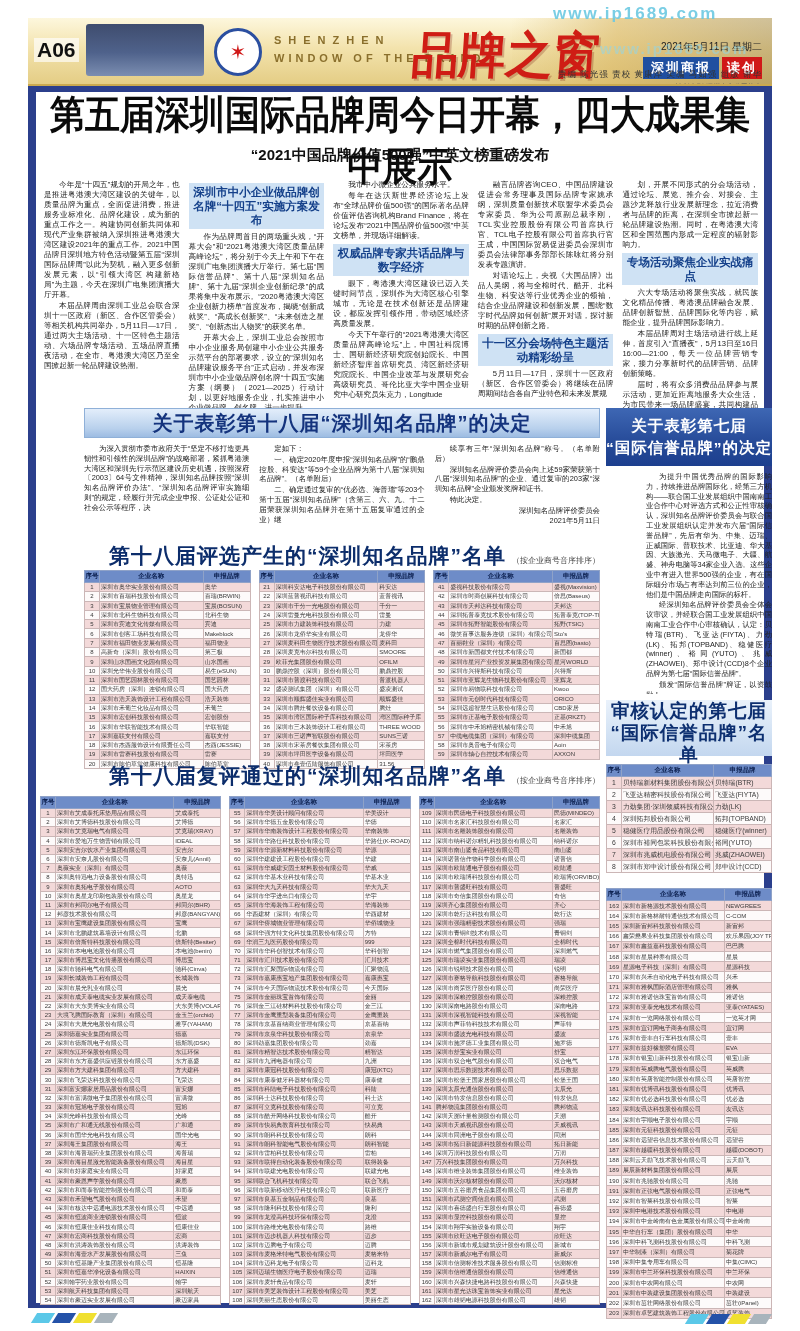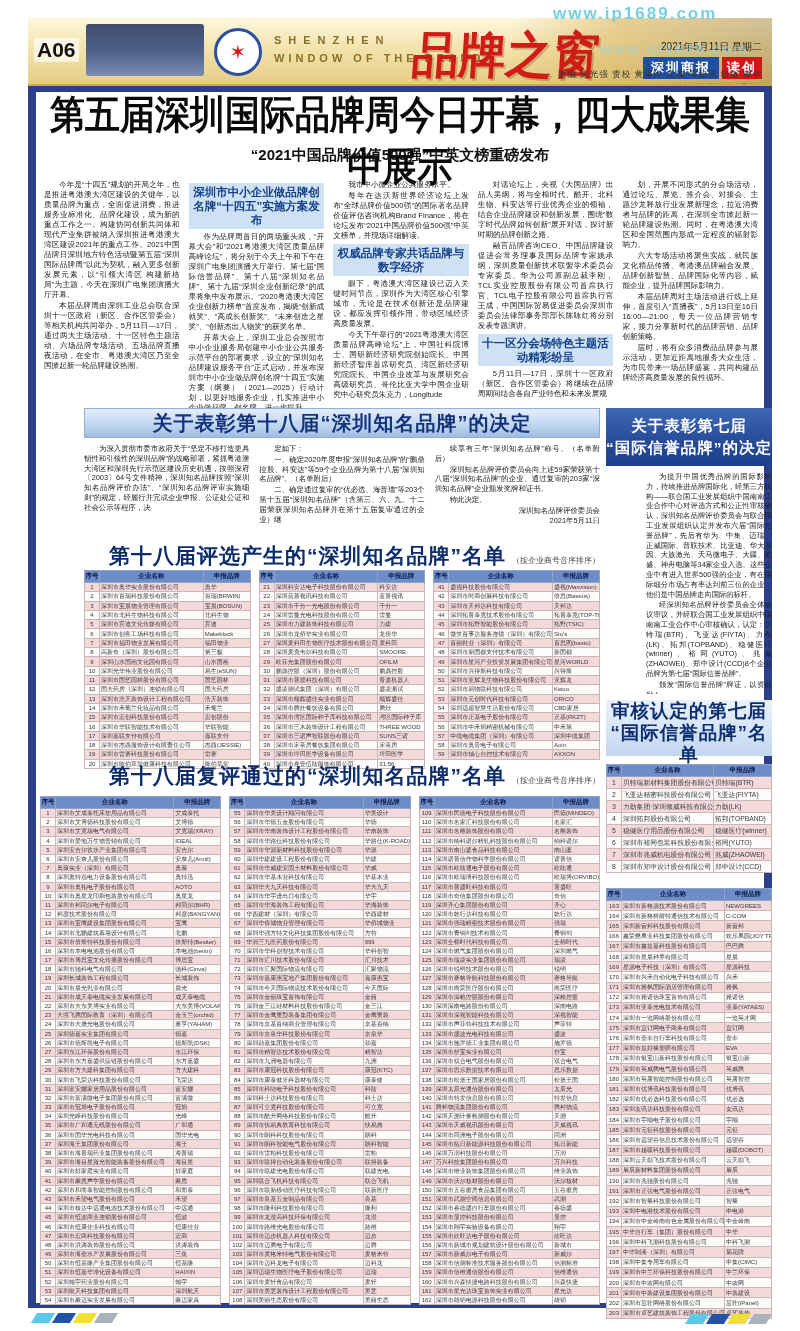--- a/index.html
+++ b/index.html
@@ -154,27 +154,28 @@
         <div class="blk-p">开幕大会上，深圳工业总会按照市中小企业服务局创建中小企业公共服务示范平台的部署要求，设立的“深圳知名品牌建设服务平台”正式启动，并发布深圳市中小企业做品牌创名牌“十四五”实施方案（纲要）（2021—2025）行动计划，以更好地服务企业，扎实推进中小企业做品牌、创名牌，进一步提升</div>
       </div>
     <div class="artcol">
         <div class="blk-p">我市中小微企业公共服务水平。</div>
         <div class="blk-p">每年在达沃斯世界经济论坛上发布“全球品牌价值500强”的国际著名品牌价值评估咨询机构Brand Finance，将在论坛发布“2021中国品牌价值500强”中英文榜单，并现场详细解读。</div>
         <div class="blk-h">权威品牌专家共话品牌与数字经济</div>
         <div class="blk-p">眼下，粤港澳大湾区建设已迈入关键时间节点，深圳作为大湾区核心引擎城市，无论是在技术创新还是品牌建设，都应发挥引领作用，带动区域经济高质量发展。</div>
         <div class="blk-p">今天下午举行的“2021粤港澳大湾区质量品牌高峰论坛”上，中国社科院博士、国研新经济研究院创始院长、中国新经济智库首席研究员、湾区新经济研究院院长、中国企业改革与发展研究会高级研究员、哥伦比亚大学中国企业研究中心研究员朱克力，Longitude</div>
       </div>
     <div class="artcol">
+        <div class="blk-p">融言品牌咨询CEO、中国品牌建设促进会常务理事及国际品牌专家姚承纲，深圳质量创新技术联盟学术委员会专家委员、华为公司原副总裁李刚，TCL实业控股股份有限公司首席执行官、TCL电子控股有限公司首席执行官王成，中国国际贸易促进委员会深圳市委员会法律部事务部部长陈咏红将分别发表专题演讲。</div>
         <div class="blk-p">对话论坛上，央视《大国品牌》出品人吴纲，将与全棉时代、酷开、北科生物、科安达等行业优秀企业的领袖，结合企业品牌建设和创新发展，围绕“数字时代品牌如何创新”展开对话，探讨新时期的品牌创新之路。</div>
-        <div class="blk-p">融言品牌咨询CEO、中国品牌建设促进会常务理事及国际品牌专家姚承纲，深圳质量创新技术联盟学术委员会专家委员、华为公司原副总裁李刚，TCL实业控股股份有限公司首席执行官、TCL电子控股有限公司首席执行官王成，中国国际贸易促进委员会深圳市委员会法律部事务部部长陈咏红将分别发表专题演讲。</div>
         <div class="blk-h">十一区分会场特色主题活动精彩纷呈</div>
         <div class="blk-p">5月11日—17日，深圳十一区政府（新区、合作区管委会）将继续在品牌周期间结合各自产业特色和未来发展规</div>
       </div>
     <div class="artcol">
         <div class="blk-p">划，开展不同形式的分会场活动，通过论坛、展览、推介会、对接会、主题沙龙释放行业发展新理念，拉近消费者与品牌的距离，在深圳全市掀起新一轮品牌建设热潮。同时，在粤港澳大湾区和全国范围内形成一定程度的辐射影响力。</div>
+        <div class="blk-h">专场活动聚焦企业实战痛点</div>
         <div class="blk-p">六大专场活动将聚焦实战，就民族文化精品传播、粤港澳品牌融合发展、品牌创新智慧、品牌国际化等内容，赋能企业，提升品牌国际影响力。</div>
         <div class="blk-p">本届品牌周对主场活动进行线上延伸，首度引入“直播夜”，5月13日至16日16:00—21:00，每天一位品牌营销专家，接力分享新时代的品牌营销、品牌创新策略。</div>
         <div class="blk-p">届时，将有众多消费品品牌参与展示活动，更加近距离地服务大众生活，为市民带来一场品牌盛宴，共同构建品牌经济高质量发展的良性循环。</div>
       </div>
   </div>
 
   <div class="banner18">关于表彰第十八届“深圳知名品牌”的决定</div>
   <div class="dec18cols">
     <div>
         <div class="blk-p">为深入贯彻市委市政府关于“坚定不移打造更具韧性和引领性的深圳品牌”的战略部署，紧抓粤港澳大湾区和深圳先行示范区建设历史机遇，按照深府〔2003〕64号文件精神，深圳知名品牌按照“深圳知名品牌评价办法”、“深圳知名品牌评审实施细则”的规定，经履行并完成企业申报、公证处公证和社会公示等程序，决</div>

